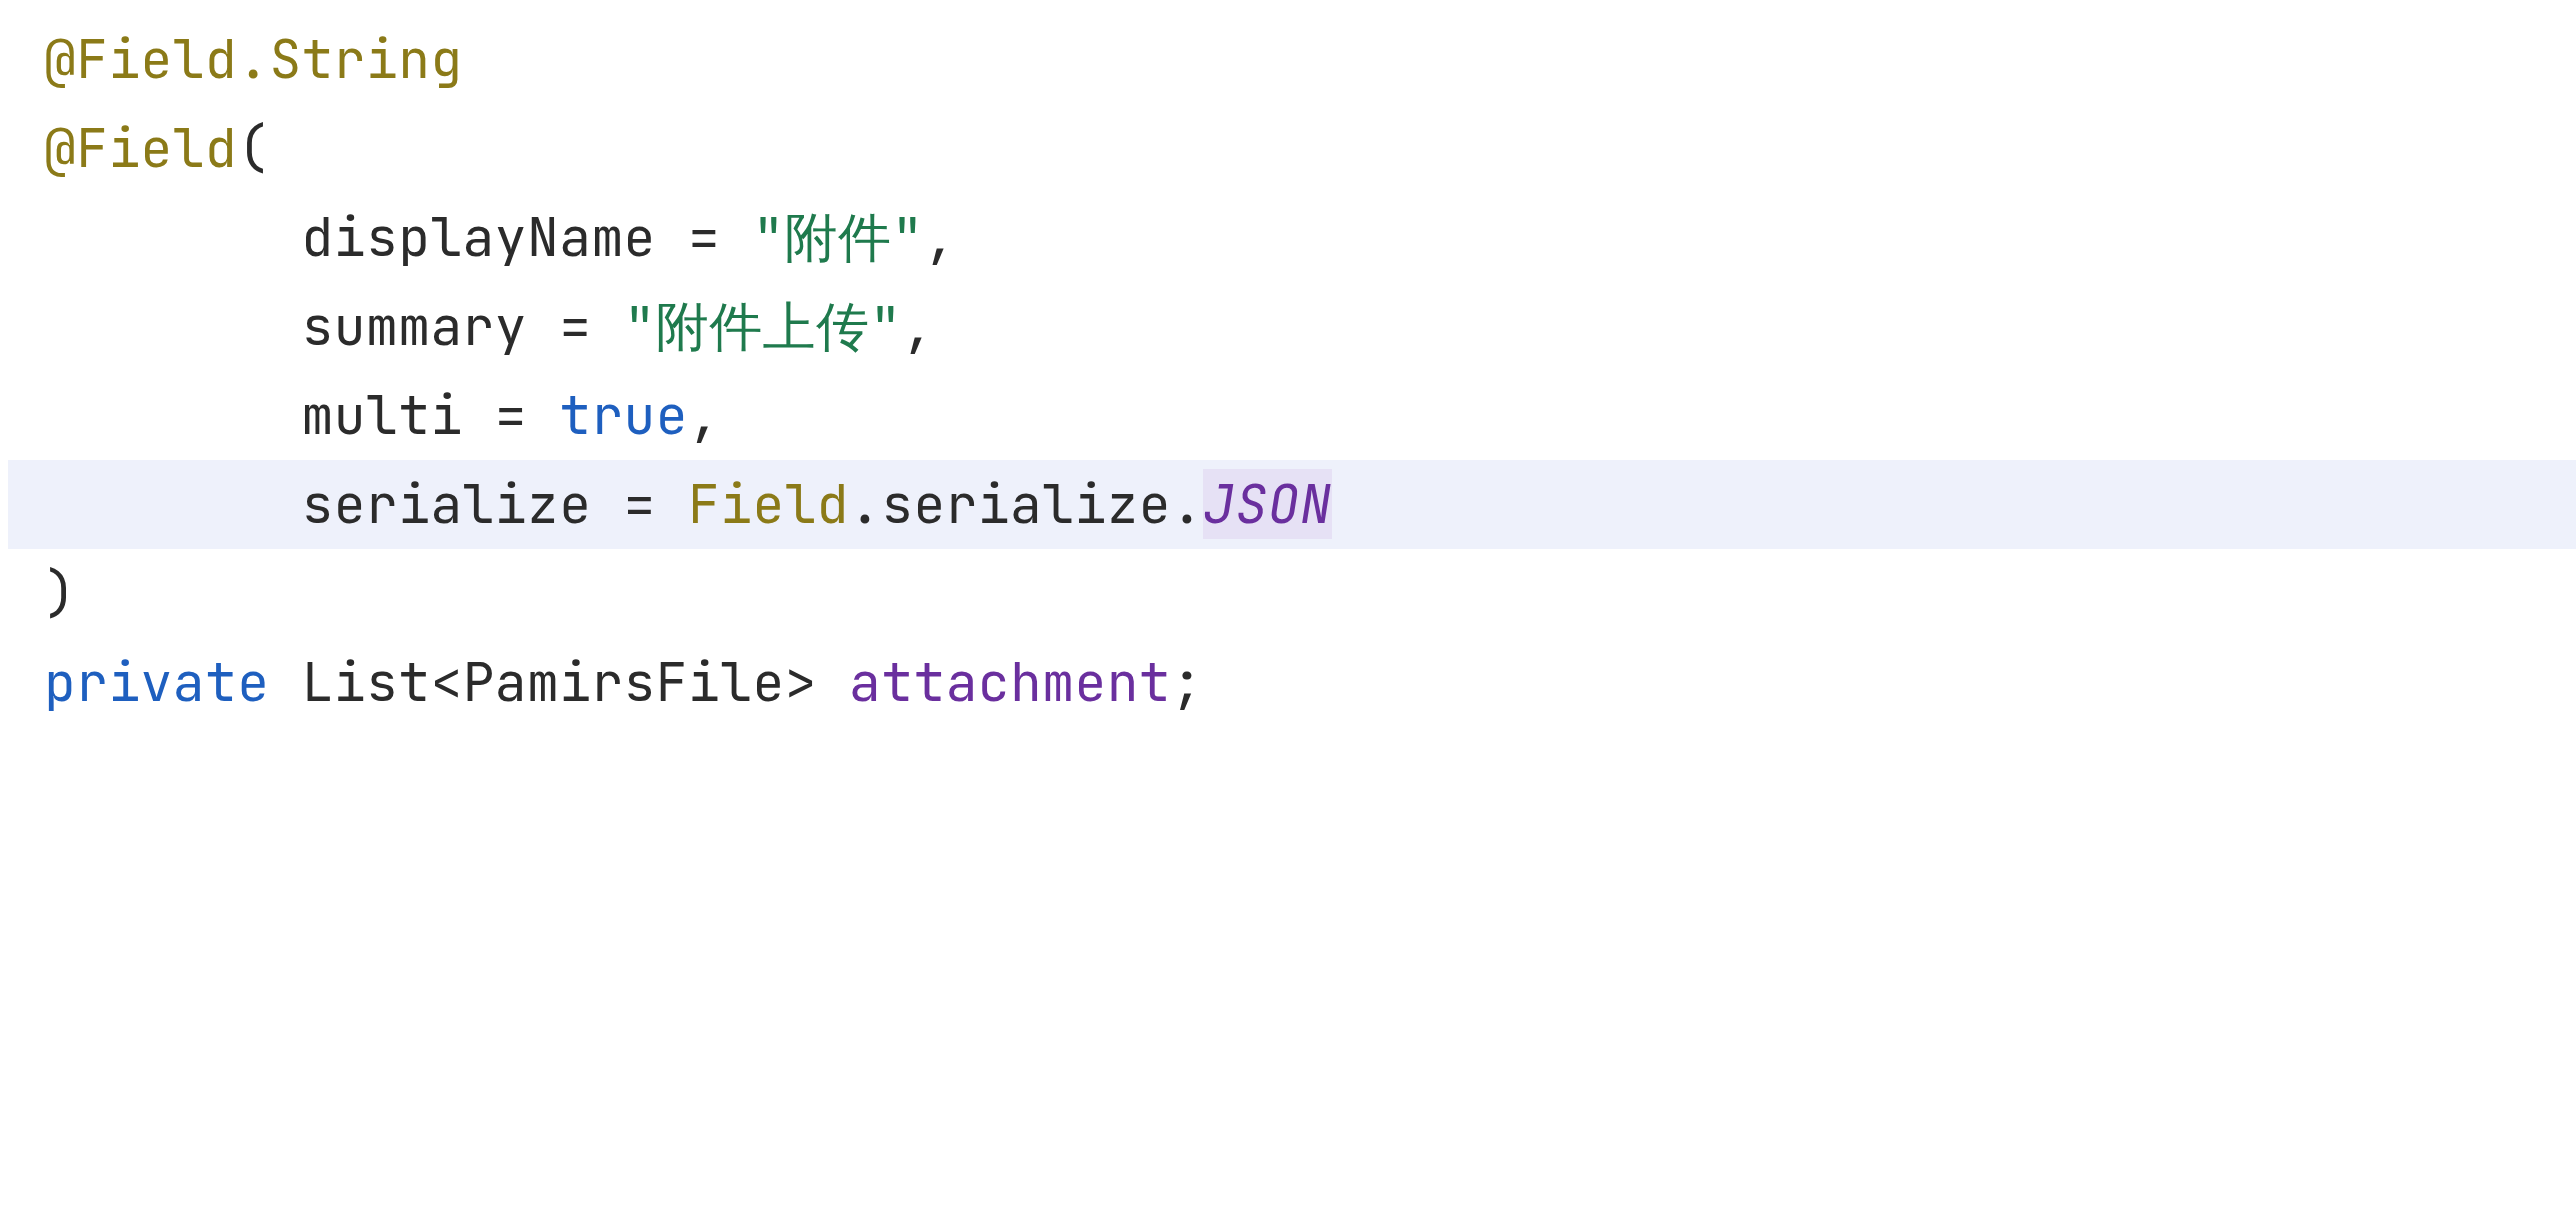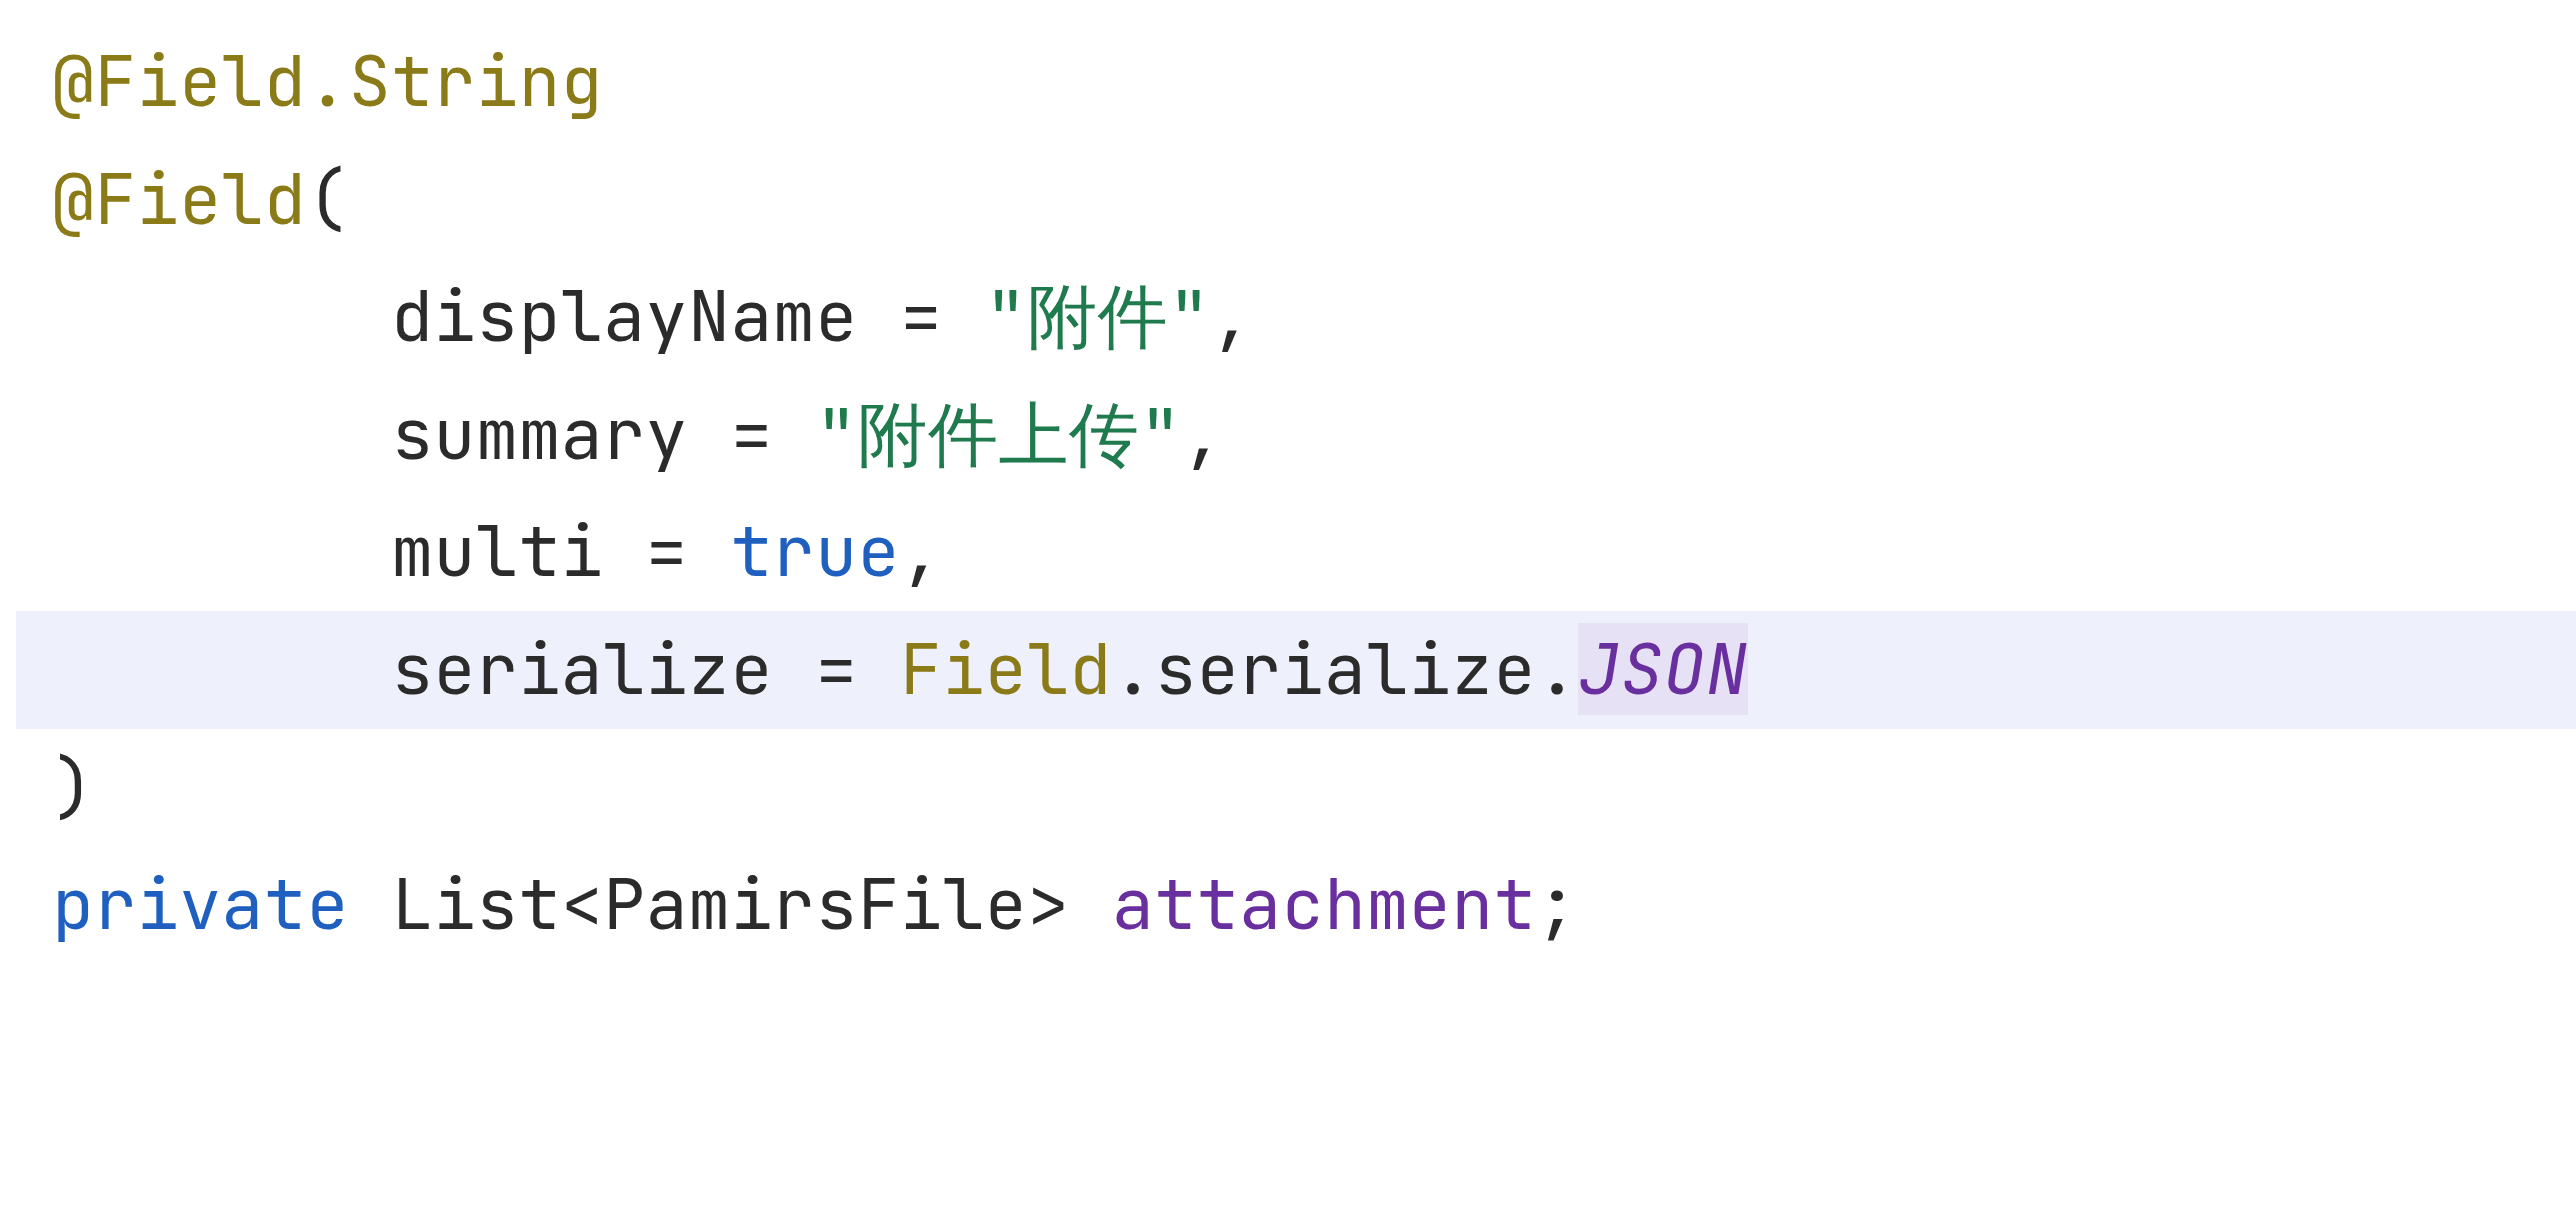--- a/index.html
+++ b/index.html
@@ -4,24 +4,24 @@
 <style>
   html, body {
     margin: 0;
     padding: 0;
     width: 2576px;
     height: 1226px;
     background: #ffffff;
     overflow: hidden;
   }
   pre.code {
-    margin: 16px;
+    margin: 8px;
     padding: 0;
     font-family: "JetBrains Mono", "Fira Code", "Consolas", "DejaVu Sans Mono", monospace;
-    font-size: 70px;
+    font-size: 53px;
     line-height: 1.68;
     white-space: pre;
     color: #2b2b2b;
     letter-spacing: 0.4px;
     padding-left: 36px;
     padding-top: 7px;
   }
   .tok-annotation { color: #8b7a18; } 
   .tok-plain { color: #2b2b2b; }
   .tok-string { color: #1f7a4d; } 

